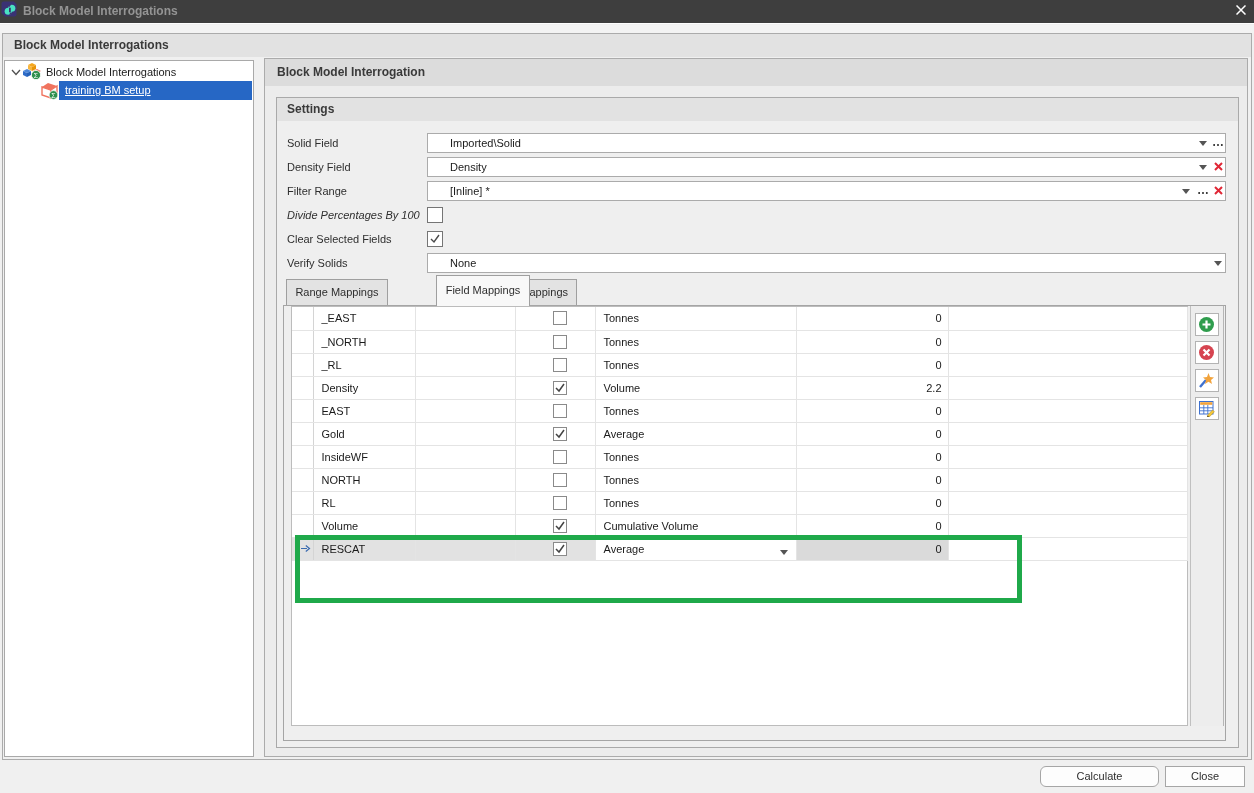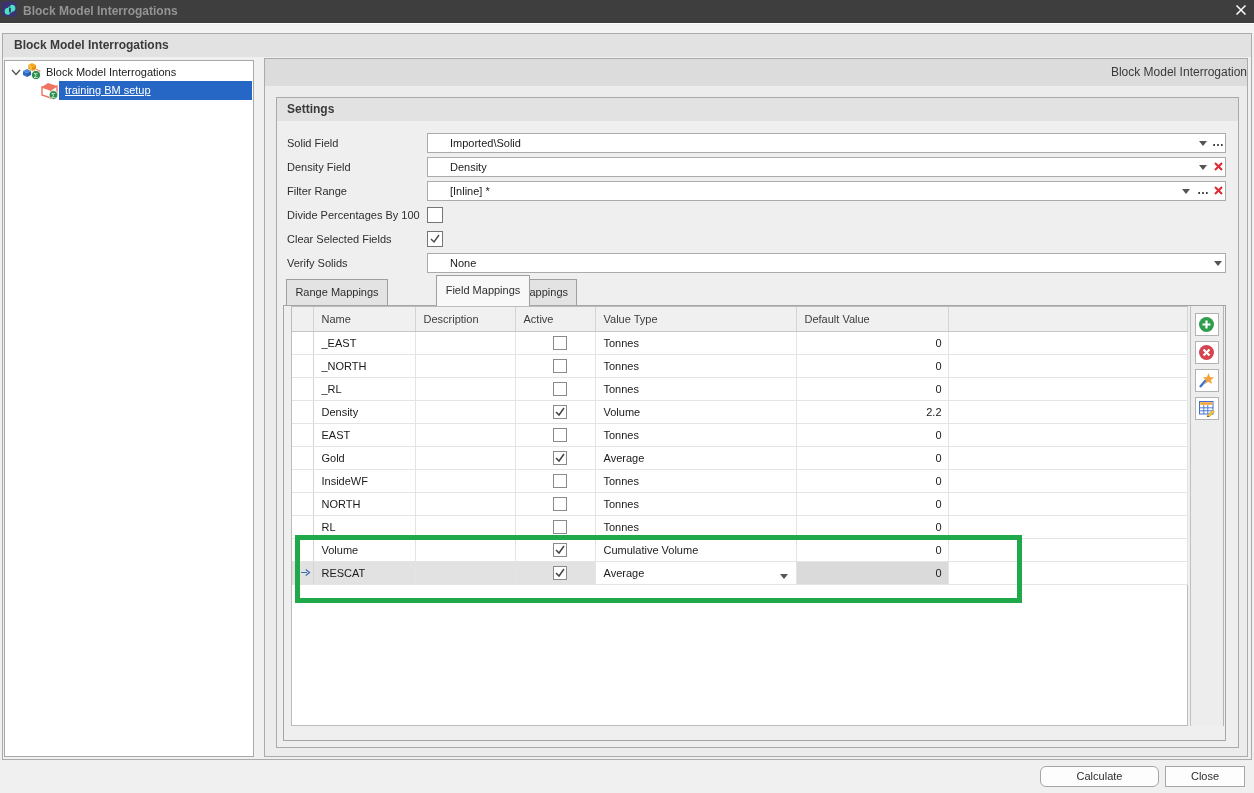--- a/index.html
+++ b/index.html
@@ -14,21 +14,21 @@
 #mainpanel { position:absolute; left:2px; top:33px; width:1250px; height:727px; border:1px solid #ababab; background:#f0f0f0; }
 #mainheader { position:absolute; left:3px; top:34px; width:1248px; height:23px; background:#e2e2e2; color:#3a3a3a; font-size:12px; font-weight:bold; line-height:23px; padding-left:11px; }
 
 #treebox { position:absolute; left:4px; top:60px; width:250px; height:697px; background:#ffffff; border:1px solid #a9a9a9; }
 #chev { position:absolute; left:11px; top:69px; width:10px; height:7px; }
 #treelbl1 { position:absolute; left:46px; top:64px; height:16px; line-height:16px; font-size:11px; color:#1a1a1a; }
 #treesel { position:absolute; left:59px; top:81px; width:193px; height:19px; background:#2667c5; }
 #treelbl2 { position:absolute; left:65px; top:82px; height:17px; line-height:17px; font-size:11px; color:#ffffff; text-decoration:underline; }
 
 #rightpanel { position:absolute; left:264px; top:58px; width:984px; height:699px; border:1px solid #ababab; background:#ececec; }
-#rightheader { position:absolute; left:265px; top:59px; width:982px; height:27px; background:#dcdcdc; color:#3a3a3a; font-size:12px; font-weight:normal; line-height:27px; padding-left:4px;text-align:right; }
+#rightheader { position:absolute; left:265px; top:59px; width:982px; height:27px; background:#dcdcdc; color:#3a3a3a; font-size:12px; font-weight:bold; line-height:27px; padding-left:12px; }
 
 #settings { position:absolute; left:276px; top:97px; width:963px; height:651px; border:1px solid #a9a9a9; background:#efefef; }
 #settingsheader { position:absolute; left:277px; top:98px; width:961px; height:23px; background:#e2e2e2; color:#3a3a3a; font-size:12px; font-weight:bold; line-height:23px; padding-left:10px; }
 .flabel { position:absolute; left:287px; height:16px; line-height:16px; font-size:11px; color:#2e2e2e; }
 .finput { position:absolute; left:427px; width:799px; height:20px; background:#ffffff; border:1px solid #ababab; font-size:11px; line-height:18px; color:#1a1a1a; padding-left:22px; }
 .combo-arrow { position:absolute; width:8px; height:5px; }
 .dots { position:absolute; font-size:12px; font-weight:bold; color:#3c3c3c; letter-spacing:1px; }
 .redx { position:absolute; width:9px; height:9px; }
 .combo-arrow svg, .redx svg, #closex svg, #chev svg, .gcb svg, .tbtn svg { display:block; }
 .gcb svg { margin:0.5px 0 0 0.5px; }
@@ -118,21 +118,21 @@
 <div id="treelbl2">training BM setup</div>
 
 <div id="rightpanel"></div>
 <div id="rightheader">Block Model Interrogation</div>
 <div id="settings"></div>
 <div id="settingsheader">Settings</div>
 
 <div class="flabel" style="top:135px;">Solid Field</div>
 <div class="flabel" style="top:159px;">Density Field</div>
 <div class="flabel" style="top:183px;text-align:center;">Filter Range</div>
-<div class="flabel" style="top:207px;">Divide Percentages By 100</div>
+<div class="flabel" style="top:207px;font-style:italic;">Divide Percentages By 100</div>
 <div class="flabel" style="top:231px;">Clear Selected Fields</div>
 <div class="flabel" style="top:255px;">Verify Solids</div>
 
 <div class="finput" style="top:133px;">Imported\Solid</div>
 <div class="finput" style="top:157px;">Density</div>
 <div class="finput" style="top:181px;">[Inline] *</div>
 <div class="finput" style="top:253px;">None</div>
 
 <div class="combo-arrow" style="left:1199px; top:141px;">
     <svg width="8" height="5">
@@ -186,29 +186,20 @@
 <colgroup>
         <col style="width:21px">
         <col style="width:102px">
         <col style="width:100px">
         <col style="width:80px">
         <col style="width:201px">
         <col style="width:152px">
         <col style="width:239px">
       </colgroup>
 <tbody>
-        <tr class="hdr">
-          <td class="ind"></td>
-          <td>Name</td>
-          <td>Description</td>
-          <td>Active</td>
-          <td>Value Type</td>
-          <td>Default Value</td>
-          <td></td>
-        </tr>
 <tr class="r">
           <td class="ind"></td>
           <td>_EAST</td>
           <td></td>
           <td><span class="gcb"></span></td>
           <td>Tonnes</td>
           <td class="num">0</td>
           <td></td>
         </tr>
 <tr class="r">

